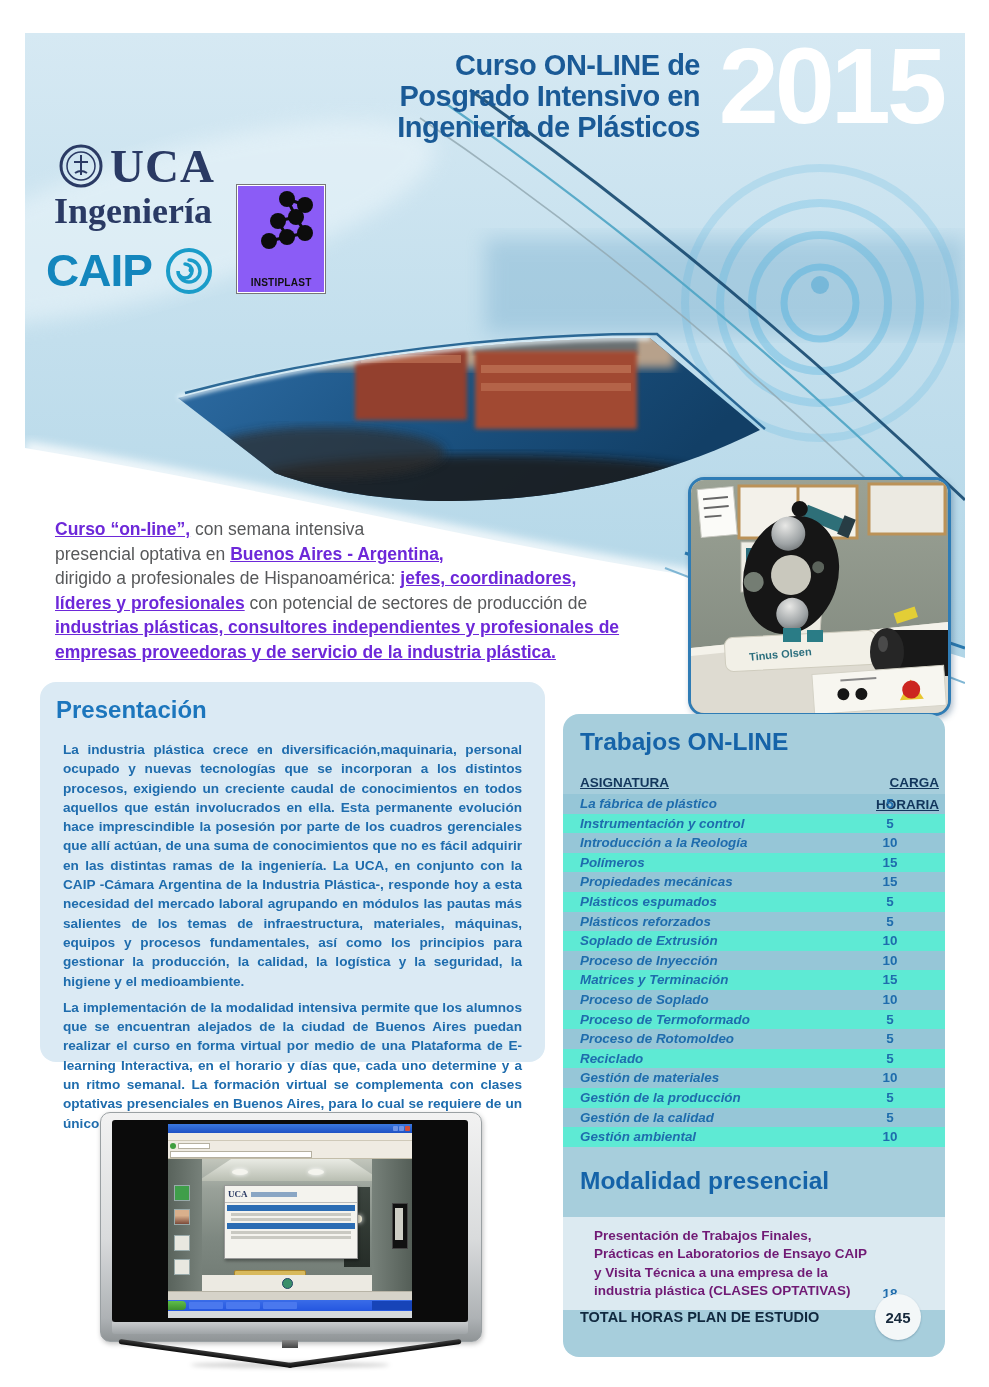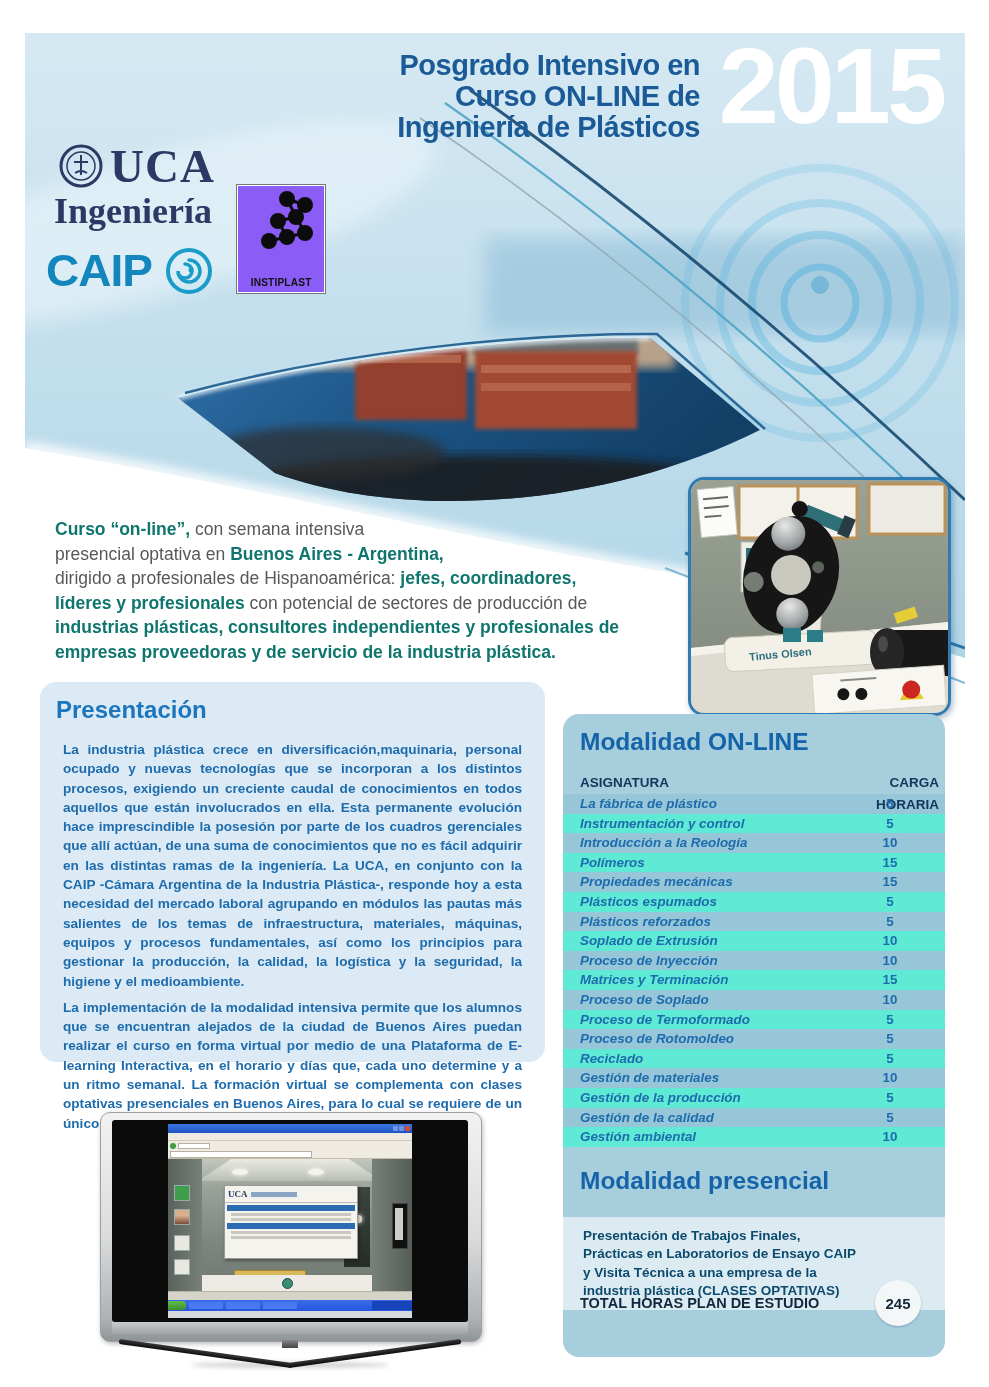--- a/index.html
+++ b/index.html
@@ -24,51 +24,51 @@
   .uca-sub{left:54px;top:190px;font-family:"Liberation Serif",serif;font-weight:bold;font-size:36px;color:#2a3a64;}
   .caip-row{left:46px;top:244px;display:flex;align-items:center;gap:12px;}
   .caip-text{font-size:46px;font-weight:bold;color:#1386bd;letter-spacing:-1px;transform:scaleY(0.95);}
   .instiplast{left:236px;top:184px;width:88px;height:108px;background:#8b5cf6;border:1px solid #777;
     display:flex;flex-direction:column;align-items:center;justify-content:flex-end;box-shadow:0 0 0 1px #fff inset;}
   .instiplast-label{font-size:11px;font-weight:bold;color:#111;letter-spacing:0.2px;margin-bottom:5px;transform:scaleX(0.92);}
   .instiplast svg{position:absolute;top:4px;left:10px;}
 
   
   .intro{left:55px;top:517px;width:585px;font-size:17.5px;line-height:24.5px;color:#57585a;white-space:pre-line;}
-  .intro .b{font-weight:bold;color:#0f766e;}
+  .intro .b{font-weight:bold;color:#6d28d9;text-decoration:underline;}
 
   
   .photo-card{left:688px;top:477px;width:257px;height:233px;border-radius:16px;
     border:3px solid #2f7cb5;box-shadow:0 0 0 5px #ffffff inset, 2px 3px 6px rgba(30,70,110,.35);
     overflow:hidden;background:#8a9188;}
 
   
   .panel-left{left:40px;top:682px;width:505px;height:380px;background:#dbeaf4;border-radius:16px;}
   .panel-left h2{margin:14px 0 0 16px;font-size:24px;color:#1c76bd;}
   .panel-left .body{margin:16px 16px 0 16px;font-size:13.6px;font-weight:bold;color:#1e6cad;
     line-height:19.3px;text-align:justify;}
   .panel-left .body p{margin:7px;}
 
   
   .panel-right{left:563px;top:714px;width:382px;height:643px;background:#a7cedc;border-radius:16px;overflow:hidden;}
   .panel-right h2{margin:14px 0 0 17px;font-size:24.5px;color:#1563a8;}
-  .thead{display:flex;margin-top:16px;height:22px;line-height:22px;font-size:13.5px;font-weight:bold;color:#12365c;}
+  .thead{display:flex;margin-top:16px;height:22px;line-height:22px;font-size:13.5px;font-weight:bold;color:#12365c;text-decoration:underline;}
   .thead .c1{flex:1;padding-left:17px;}
   .thead .c2{width:110px;text-align:right;padding-right:6px;}
   .trow{display:flex;height:19.6px;line-height:19.6px;font-size:13.4px;font-weight:bold;color:#1e6cad;}
   .trow .tname{flex:1;padding-left:17px;white-space:nowrap;font-style:italic;}
   .trow .thours{width:110px;text-align:center;}
   .trow.blue{background:#96c6d7;}
   .trow.light{background:#5eead4;}
   .presencial-h{margin-top:20px !important;}
   .presencial-block{position:relative;margin-top:22px;background:#dceaf1;padding:10px 0 9px 0;}
-  .presencial-lines{padding-left:20px;font-size:13.5px;font-weight:bold;color:#0c4a6e;line-height:18.5px;}
+  .presencial-lines{padding-left:31px;font-size:13.5px;font-weight:bold;color:#701a75;line-height:18.5px;}
   .presencial-hours{position:absolute;right:0;bottom:9px;width:110px;text-align:center;
     font-size:13.5px;font-weight:bold;color:#1e6cad;}
-  .total-row{position:absolute;left:0;bottom:30px;width:100%;height:48px;display:flex;align-items:center;justify-content:space-between;}
+  .total-row{position:absolute;left:0;bottom:16px;width:100%;height:48px;display:flex;align-items:center;justify-content:space-between;}
   .total-label{padding-left:17px;font-size:14.5px;font-weight:bold;color:#10283e;flex:1;}
   .total-badge{width:46px;height:46px;margin-right:24px;border-radius:50%;background:#f3f7f8;
     display:flex;align-items:center;justify-content:center;font-size:15px;font-weight:bold;color:#16293c;
     box-shadow:0 1px 2px rgba(0,40,70,.25);}
 
   
   .tv-frame{left:100px;top:1112px;width:380px;height:228px;border-radius:10px;
     background:linear-gradient(180deg,#f2f2f2 0%,#d9dbdc 55%,#aeb2b5 90%,#8f9496 100%);
     border:1px solid #9aa0a3;box-shadow:1px 2px 5px rgba(0,0,0,.25);}
   .tv-bezel{left:112px;top:1120px;width:356px;height:202px;background:#0b0b0b;border-radius:3px;}
@@ -182,22 +182,22 @@
       <path d="M160,360 C310,320 490,300 632,301 L740,396" fill="none" stroke="#1b5b8c" stroke-width="2.5" opacity="0.9"></path>
     </g>
     <g>
       <path d="M640,535 L940,650" fill="none" stroke="#7fb6d4" stroke-width="2"></path>
       <path d="M660,520 L940,615" fill="none" stroke="#2a79ae" stroke-width="3"></path>
     </g>
   </svg>
 
   <div class="abs title-block">
     <div class="title-lines">
+      <div>Curso ON-LINE de</div>
       <div>Posgrado Intensivo en</div>
-      <div>Curso ON-LINE de</div>
       <div>Ingeniería de Plásticos</div>
     </div>
     <div class="year">2015</div>
   </div>
 
   <div class="abs uca-row">
     <svg class="uca-seal" viewBox="0 0 46 46">
       <circle cx="23" cy="23" r="20" fill="none" stroke="#2a3a64" stroke-width="3"></circle>
       <circle cx="23" cy="23" r="14" fill="none" stroke="#2a3a64" stroke-width="1.5"></circle>
       <path d="M23,12 L23,32 M16,19 L30,19 M17,30 Q23,26 29,30" fill="none" stroke="#2a3a64" stroke-width="2"></path>
@@ -380,21 +380,21 @@
       <span class="tray"></span>
     </div>
   </div>
   <div class="abs tv-strip"></div>
   <div class="abs tv-neck"></div>
   <div class="abs tv-leg leg-l"></div>
   <div class="abs tv-leg leg-r"></div>
   <div class="abs tv-shadow"></div>
 
   <div class="abs panel-right">
-    <h2>Modalidad ON-LINE</h2>
+    <h2>Trabajos ON-LINE</h2>
     <div class="thead">
       <span class="c1">ASIGNATURA</span>
       <span class="c2">CARGA HORARIA</span>
     </div>
     <div>
         <div class="trow blue">
           <span class="tname">La fábrica de plástico</span>
           <span class="thours">5</span>
         </div>
         <div class="trow light">

